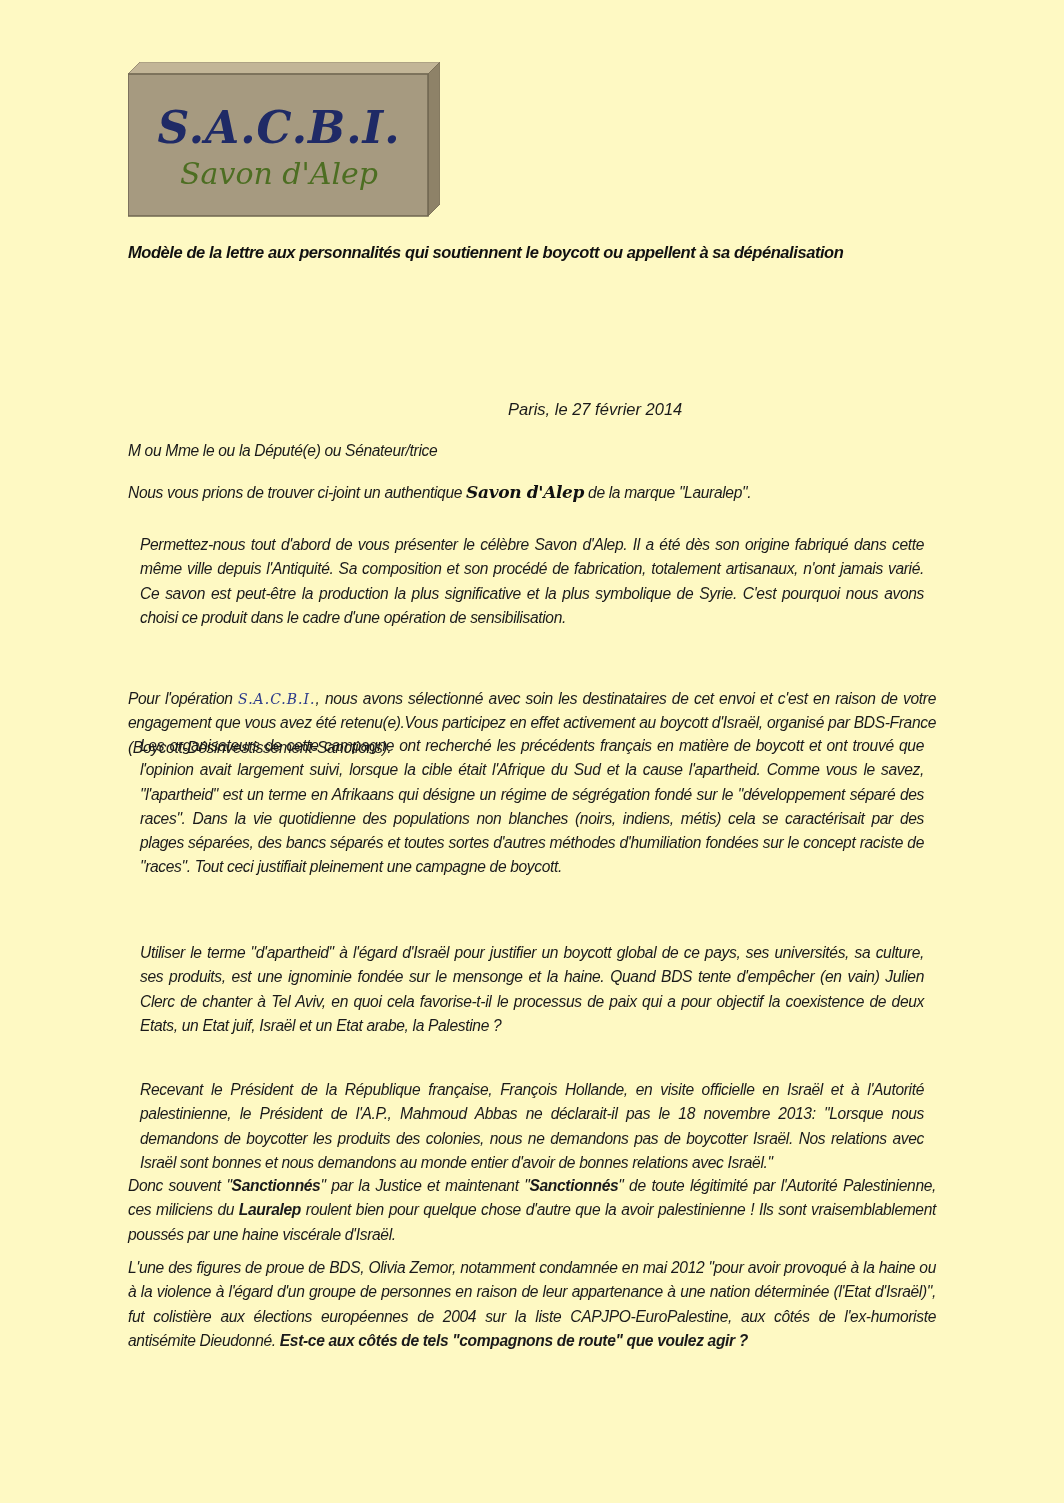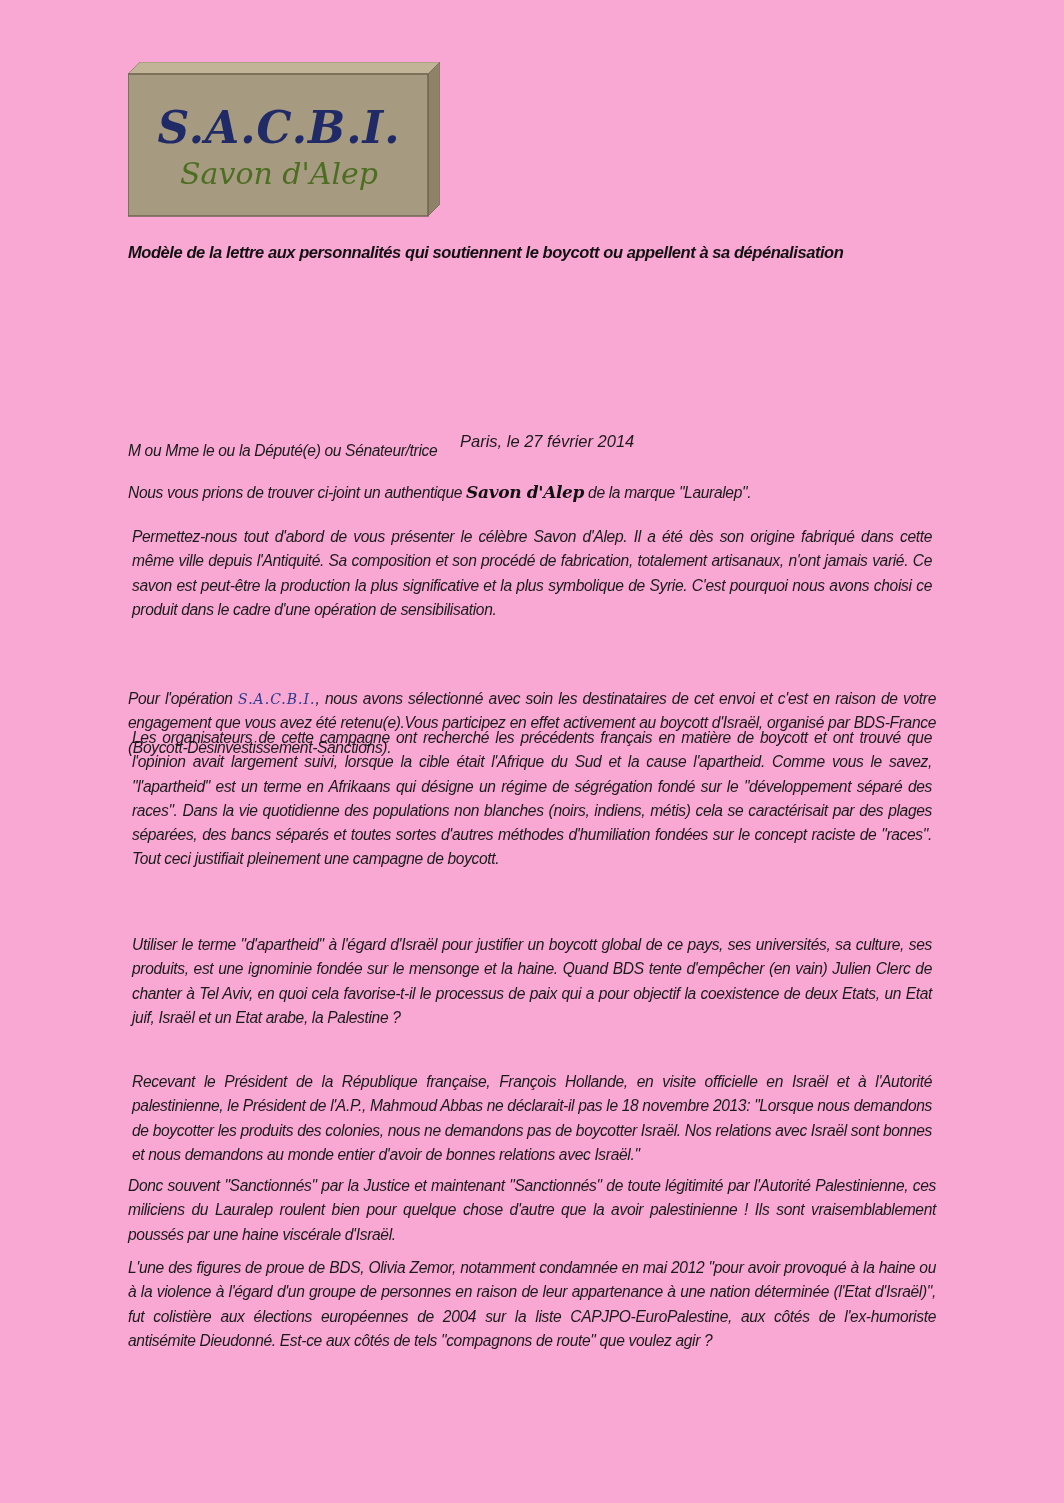--- a/index.html
+++ b/index.html
@@ -1,52 +1,52 @@
 <!DOCTYPE html>
 <html><head>
 <meta charset="utf-8">
 <style>
   html, body { margin: 0; padding: 0; background: #ffffff; }
   body { width: 1064px; height: 1503px; position: relative; overflow: hidden; color: #1a1a1a; }
-  .page { position: absolute; left: 0; top: 0; width: 1064px; height: 1503px; background: #f9a8d4; }
+  .page { position: absolute; left: 0; top: 0; width: 1064px; height: 1503px; background: #fef9c3; }
 
   
   .logo { position: absolute; left: 128px; top: 62px; width: 312px; height: 156px; }
   .logo svg { display: block; }
   .logo-line1 { position: absolute; left: 16px; top: 40px; width: 270px; text-align: center;
     font-family: "DejaVu Serif", serif; font-style: italic; font-weight: bold; font-size: 44px;
     letter-spacing: 1px; color: #1f2a66; }
   .logo-line2 { position: absolute; left: 16px; top: 94px; width: 270px; text-align: center;
     font-family: "DejaVu Serif", serif; font-style: italic; font-size: 30px; color: #4d6e22; }
 
   .title { position: absolute; left: 128px; top: 242px; width: 812px;
     font-family: "Liberation Sans", sans-serif; font-style: italic; font-weight: bold;
     font-size: 17.2px; color: #111; white-space: nowrap; letter-spacing: -0.45px; transform: scaleX(0.96); transform-origin: left top; }
 
   .recipient { position: absolute; left: 481px; top: 306px; font-family: "Liberation Sans", sans-serif;
     font-style: italic; font-size: 16.5px; line-height: 24px; color: #1a1a1a; }
   .recipient div { white-space: nowrap; }
-  .date-line { position: absolute; left: 460px; top: 400px; font-family: "Liberation Sans", sans-serif;
-    font-style: italic; font-size: 16.5px; color: #1a1a1a; white-space: nowrap; margin-top: 32px; }
+  .date-line { position: absolute; left: 508px; top: 400px; font-family: "Liberation Sans", sans-serif;
+    font-style: italic; font-size: 16.5px; color: #1a1a1a; white-space: nowrap; }
 
   .body-text { position: absolute; left: 128px; width: 808px; font-family: "Liberation Sans", sans-serif;
     font-style: italic; font-size: 15.6px; line-height: 24.3px; color: #1a1a1a; text-align: justify; letter-spacing: -0.35px; }
-  .body-text p { margin: 4px; }
+  .body-text p { margin: 12px; }
   .salutation { top: 439px; white-space: nowrap; }
   .p1 { top: 480px; white-space: nowrap; }
   .p2 { top: 521px; }
   .p3 { top: 687px; }
   .p4 { top: 722px; }
   .p5 { top: 929px; }
   .p6 { top: 1066px; }
   .p7 { top: 1174px; }
   .p8 { top: 1256px; }
   .script-inline { font-family: "DejaVu Serif", serif; font-style: italic; font-weight: bold; font-size: 17px; color: #111; }
   .sacbi-inline { font-family: "DejaVu Serif", serif; font-style: italic; font-size: 14px; color: #2b3a8a; letter-spacing: 1px; }
-  b { font-weight: normal; }
+  b { font-weight: bold; }
 </style>
 </head>
 <body>
 
 <div class="page">
 
   <div class="logo">
     <svg width="312" height="156" viewBox="0 0 312 156">
       <polygon points="0,12 12,0 312,0 300,12" fill="#c2b597" stroke="#9a8f75" stroke-width="1"></polygon>
       <polygon points="300,12 312,0 312,142 300,154" fill="#8e8268" stroke="#7d725a" stroke-width="1"></polygon>

